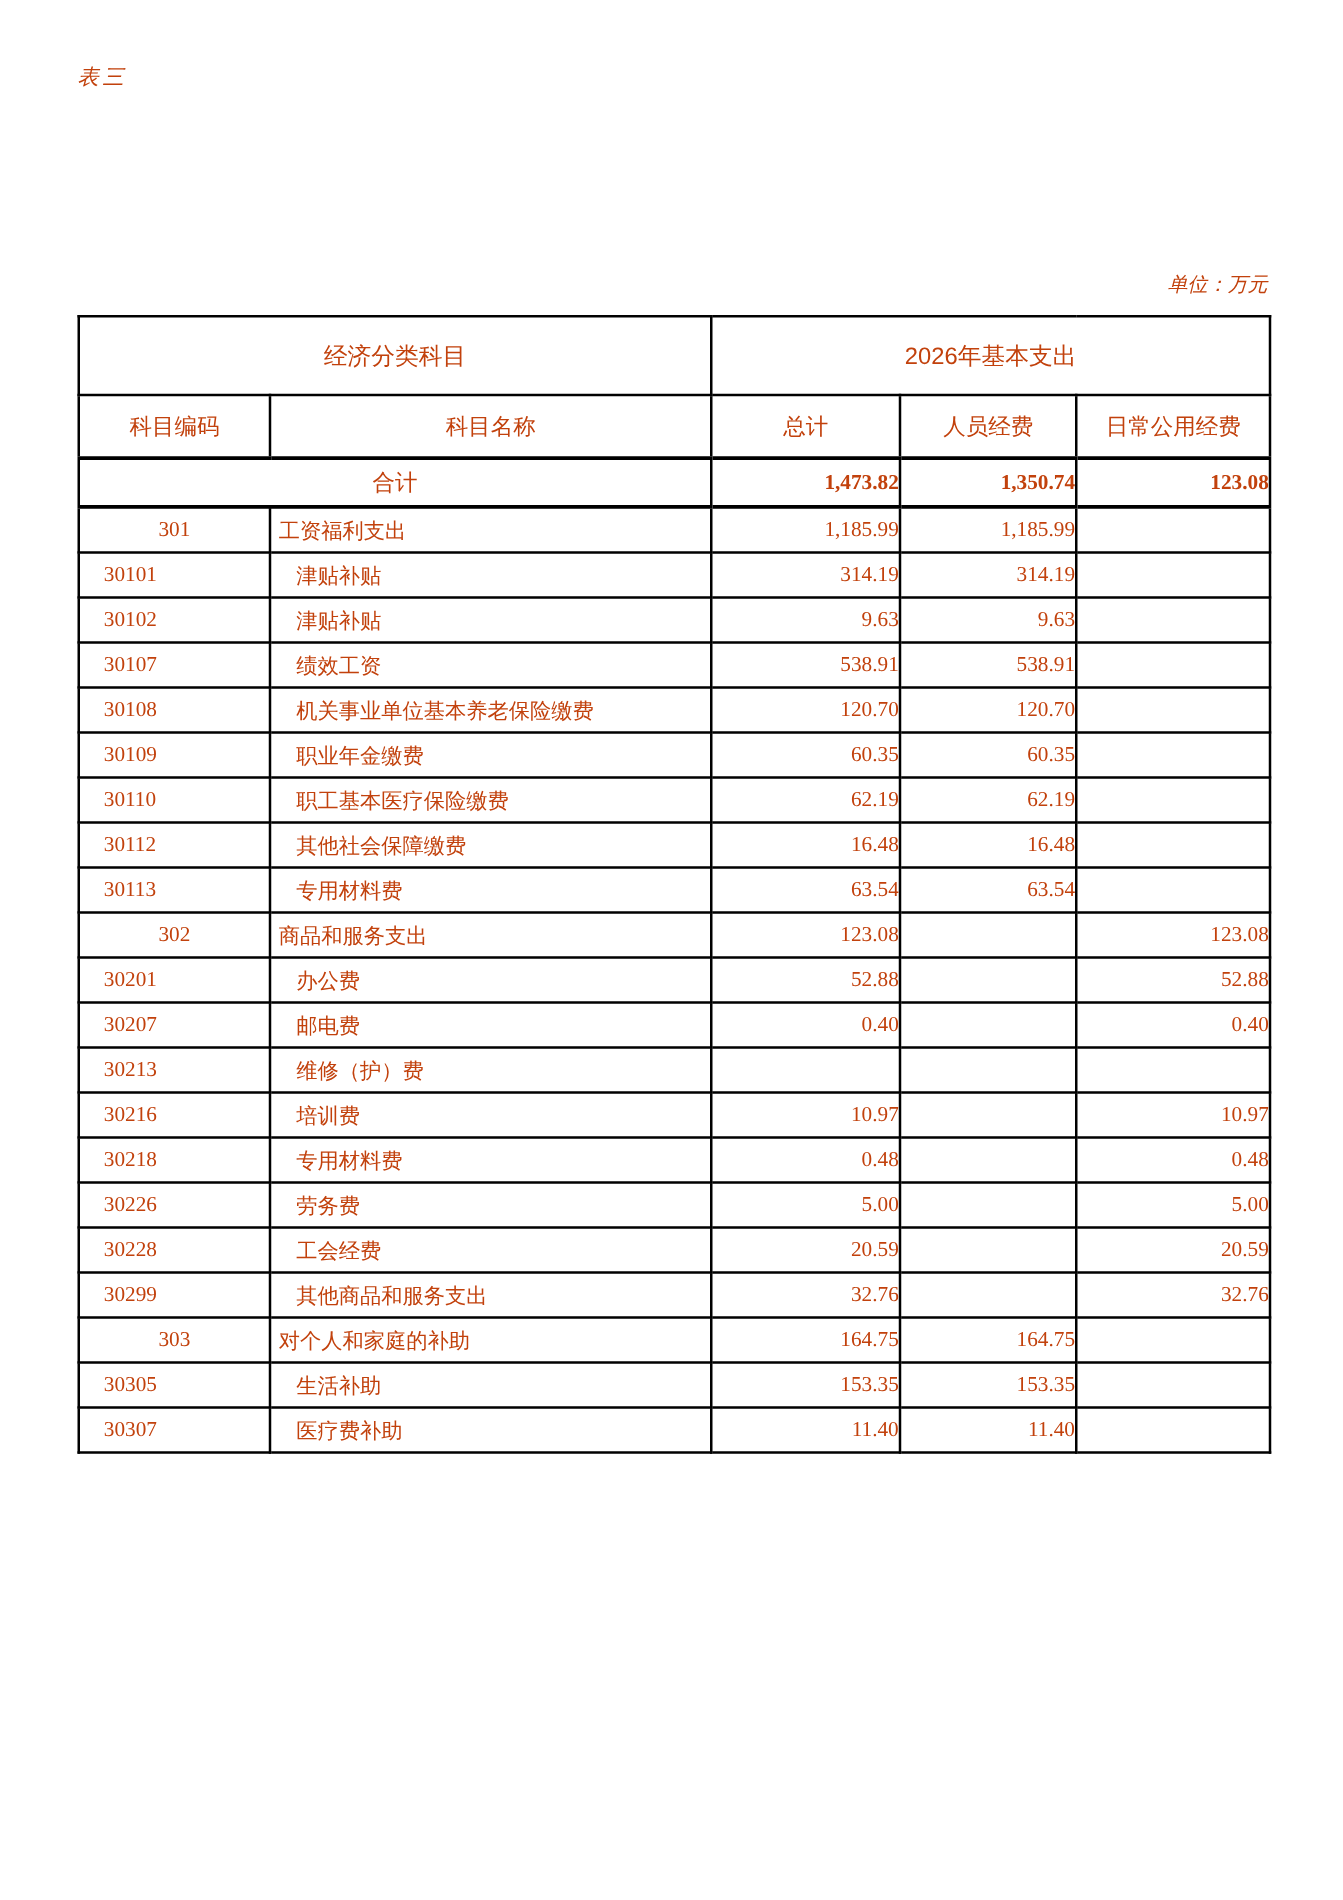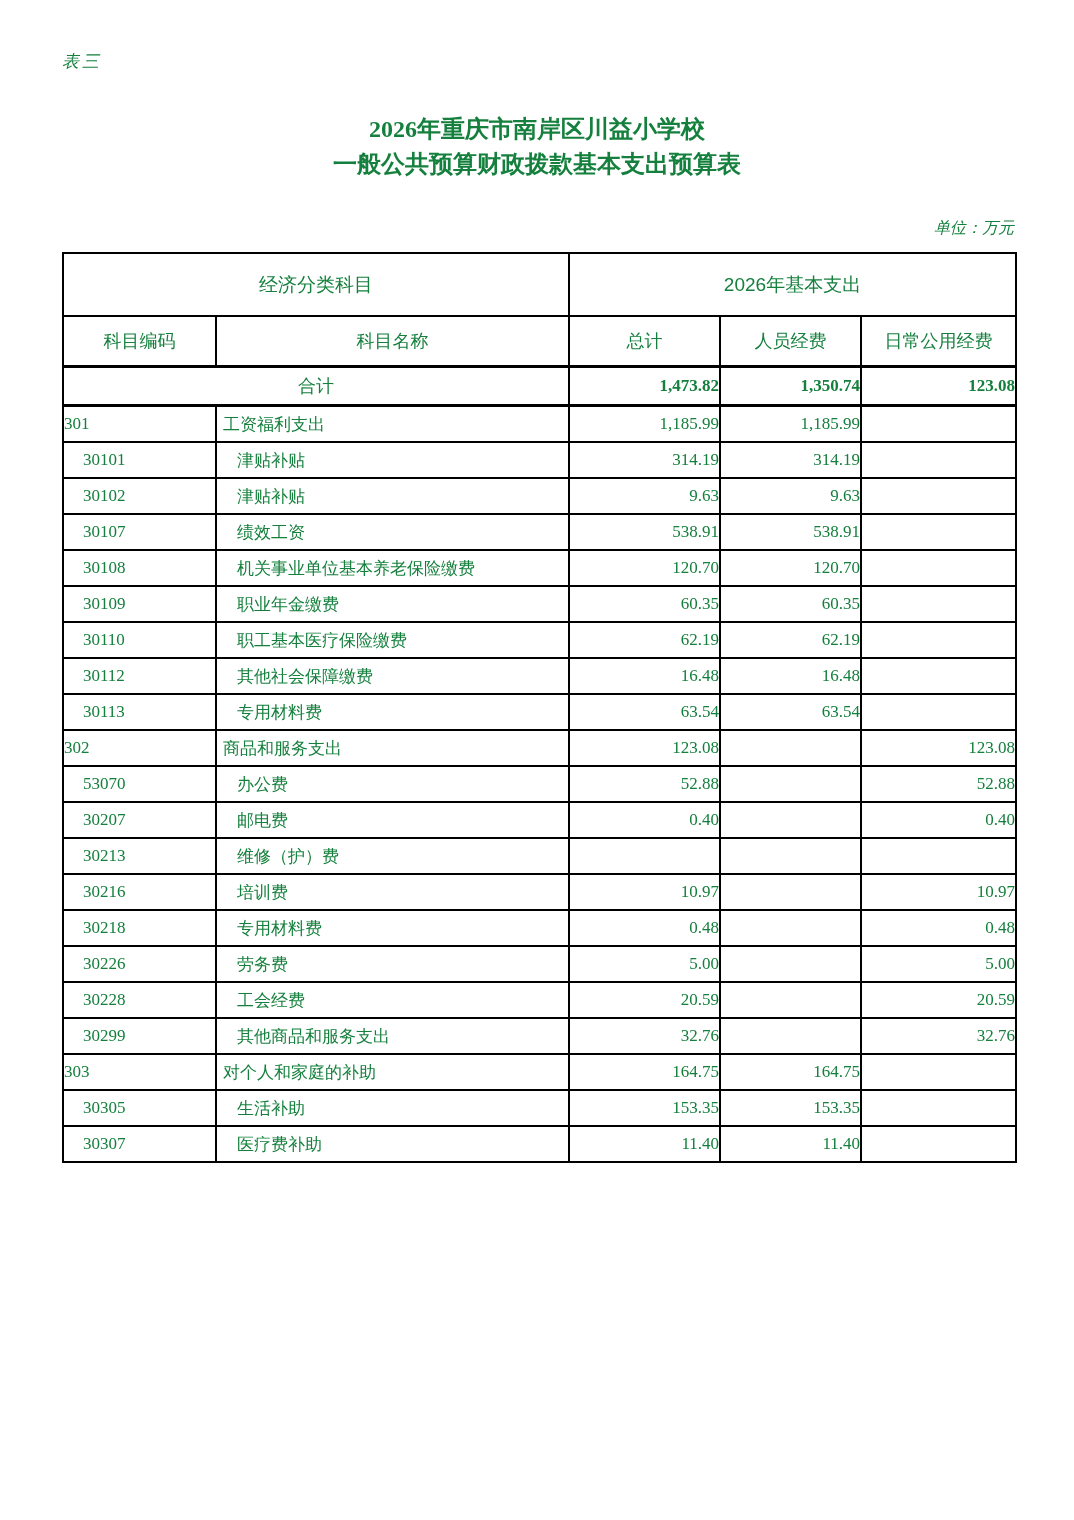--- a/index.html
+++ b/index.html
@@ -5,21 +5,21 @@
   html, body {
     margin: 0;
     padding: 0;
     background: #ffffff;
   }
   .page {
     position: relative;
     width: 1074px;
     height: 1520px;
     background: #ffffff;
-    color: #15803d;
+    color: #c2410c;
     font-family: "Liberation Serif", serif;
     overflow: hidden;
   }
   .page-tag {
     position: absolute;
     left: 62px;
     top: 50px;
     font-size: 17px;
     font-style: italic;
     font-family: "Liberation Serif", serif;
@@ -98,36 +98,32 @@
     font-size: 17px;
     font-family: "Liberation Serif", serif;
   }
   td.num {
     text-align: right;
     padding-right: 4px;
   }
   td.code, td.name {
     text-align: left;
   }
-  tr.level1 td.code { padding-left: 0; }
+  tr.level1 td.code { padding-left: 0; text-align: center; }
   tr.level2 td.code { padding-left: 19px; }
   tr.level1 td.name { padding-left: 6px; }
   tr.level2 td.name { padding-left: 20px; }
 </style>
 </head>
 <body>
 
 <div class="page">
 
   <div class="page-tag">表三</div>
 
-  <div class="doc-title">
-    <div>2026年重庆市南岸区川益小学校</div>
-    <div>一般公共预算财政拨款基本支出预算表</div>
-  </div>
 
   <div class="unit-label">单位：万元</div>
 
   <table class="budget">
     <colgroup>
       <col style="width:153px">
       <col style="width:353px">
       <col style="width:151px">
       <col style="width:141px">
       <col style="width:155px">
@@ -216,21 +212,21 @@
       <td class="num"></td>
     </tr>
         <tr class="level1">
       <td class="code">302</td>
       <td class="name">商品和服务支出</td>
       <td class="num">123.08</td>
       <td class="num"></td>
       <td class="num">123.08</td>
     </tr>
         <tr class="level2">
-      <td class="code">53070</td>
+      <td class="code">30201</td>
       <td class="name">办公费</td>
       <td class="num">52.88</td>
       <td class="num"></td>
       <td class="num">52.88</td>
     </tr>
         <tr class="level2">
       <td class="code">30207</td>
       <td class="name">邮电费</td>
       <td class="num">0.40</td>
       <td class="num"></td>

